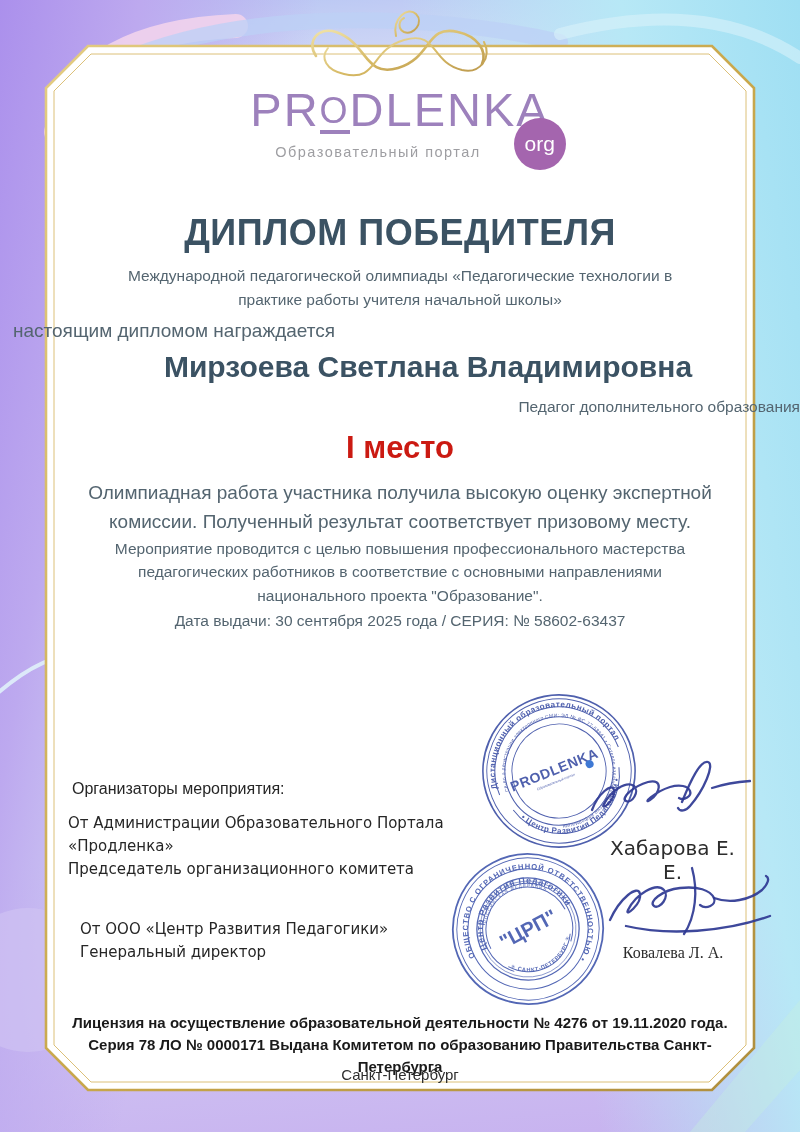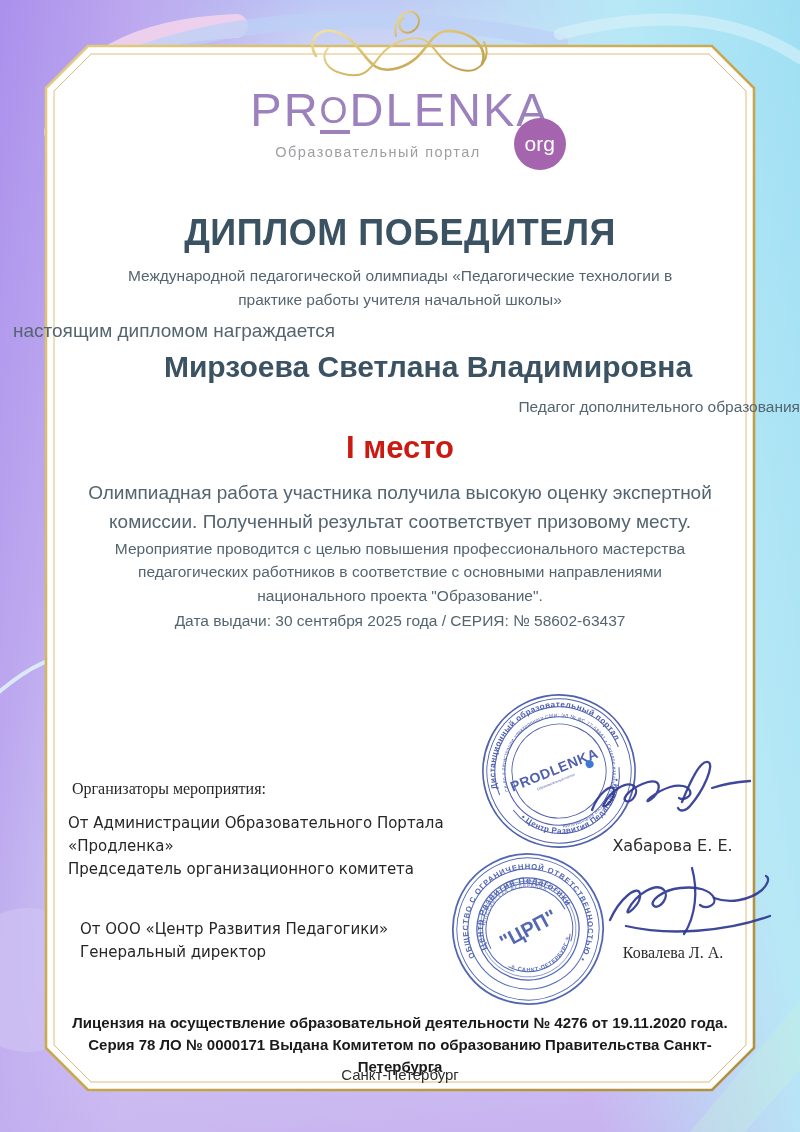--- a/index.html
+++ b/index.html
@@ -36,27 +36,27 @@
   .place{position:absolute;top:430px;left:0;width:100%;text-align:center;
     font-size:31px;font-weight:700;color:#cb1a12;}
   .para1{position:absolute;top:479px;left:80px;width:640px;text-align:center;
     font-size:19px;color:#546570;line-height:1.5;}
   .para2{position:absolute;top:537px;left:95px;width:610px;text-align:center;
     font-size:15.5px;color:#546570;line-height:1.5;}
   .issue{position:absolute;top:612px;left:0;width:100%;text-align:center;font-size:15.5px;color:#546570;}
 
   
   .org-head{position:absolute;top:780px;left:72px;font-size:16px;color:#262626;
-    font-family:Liberation Serif, serif;}
+    font-family:Liberation Sans, sans-serif;}
   .org-block1{position:absolute;top:812px;left:68px;width:450px;font-size:15px;color:#262626;
     line-height:23px;font-family:"DejaVu Sans",sans-serif;white-space:pre-line;}
   .org-block2{position:absolute;top:918px;left:80px;width:420px;font-size:15px;color:#262626;
     line-height:23px;font-family:"DejaVu Sans",sans-serif;white-space:pre-line;}
   .signer1{position:absolute;top:836px;left:600px;width:145px;text-align:center;
-    font-size:16px;color:#2c2c2c;font-family:"DejaVu Sans",sans-serif;}
+    font-size:20px;color:#2c2c2c;font-family:"DejaVu Sans",sans-serif;}
   .signer2{position:absolute;top:944px;left:598px;width:150px;text-align:center;
     font-size:16px;color:#2c2c2c;font-family:Liberation Serif, serif;}
 
   
   .license{position:absolute;top:1012px;left:50px;width:700px;text-align:center;
     font-size:15px;font-weight:700;color:#1a1a1a;line-height:22px;}
   .city{position:absolute;top:1066px;left:0;width:100%;text-align:center;font-size:15px;color:#2e2e2e;}
 
   .stamp{opacity:.9;}
   .sig path{fill:none;stroke:#2e3892;stroke-width:2.3;stroke-linecap:round;opacity:.92;}

